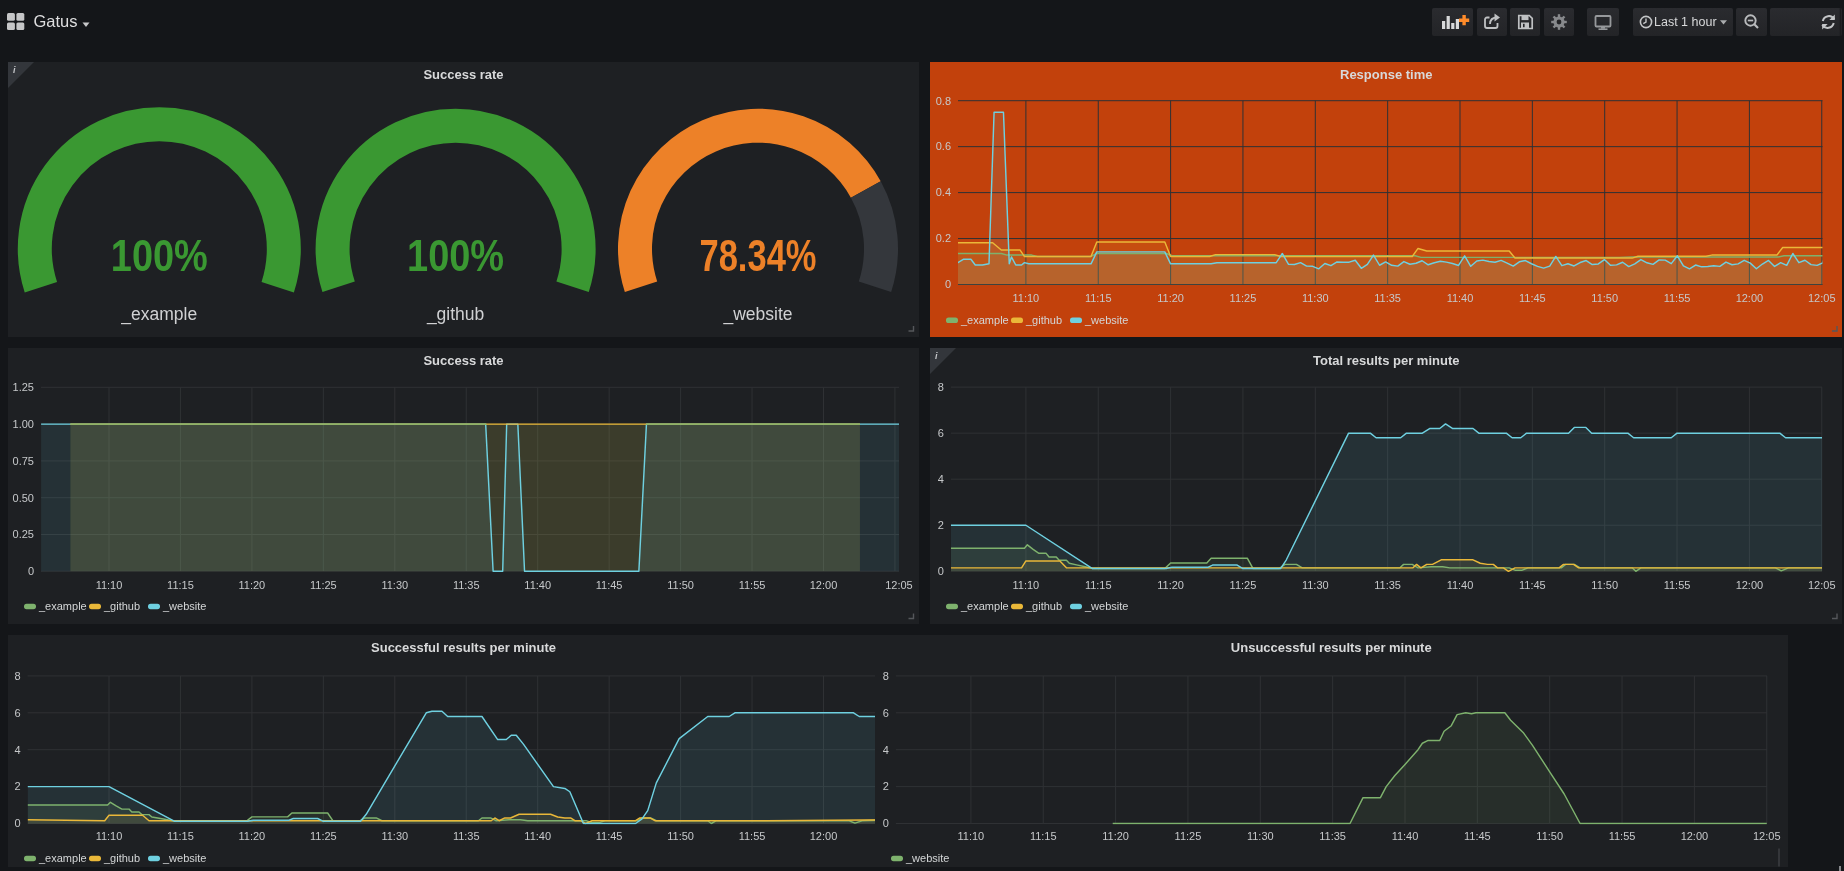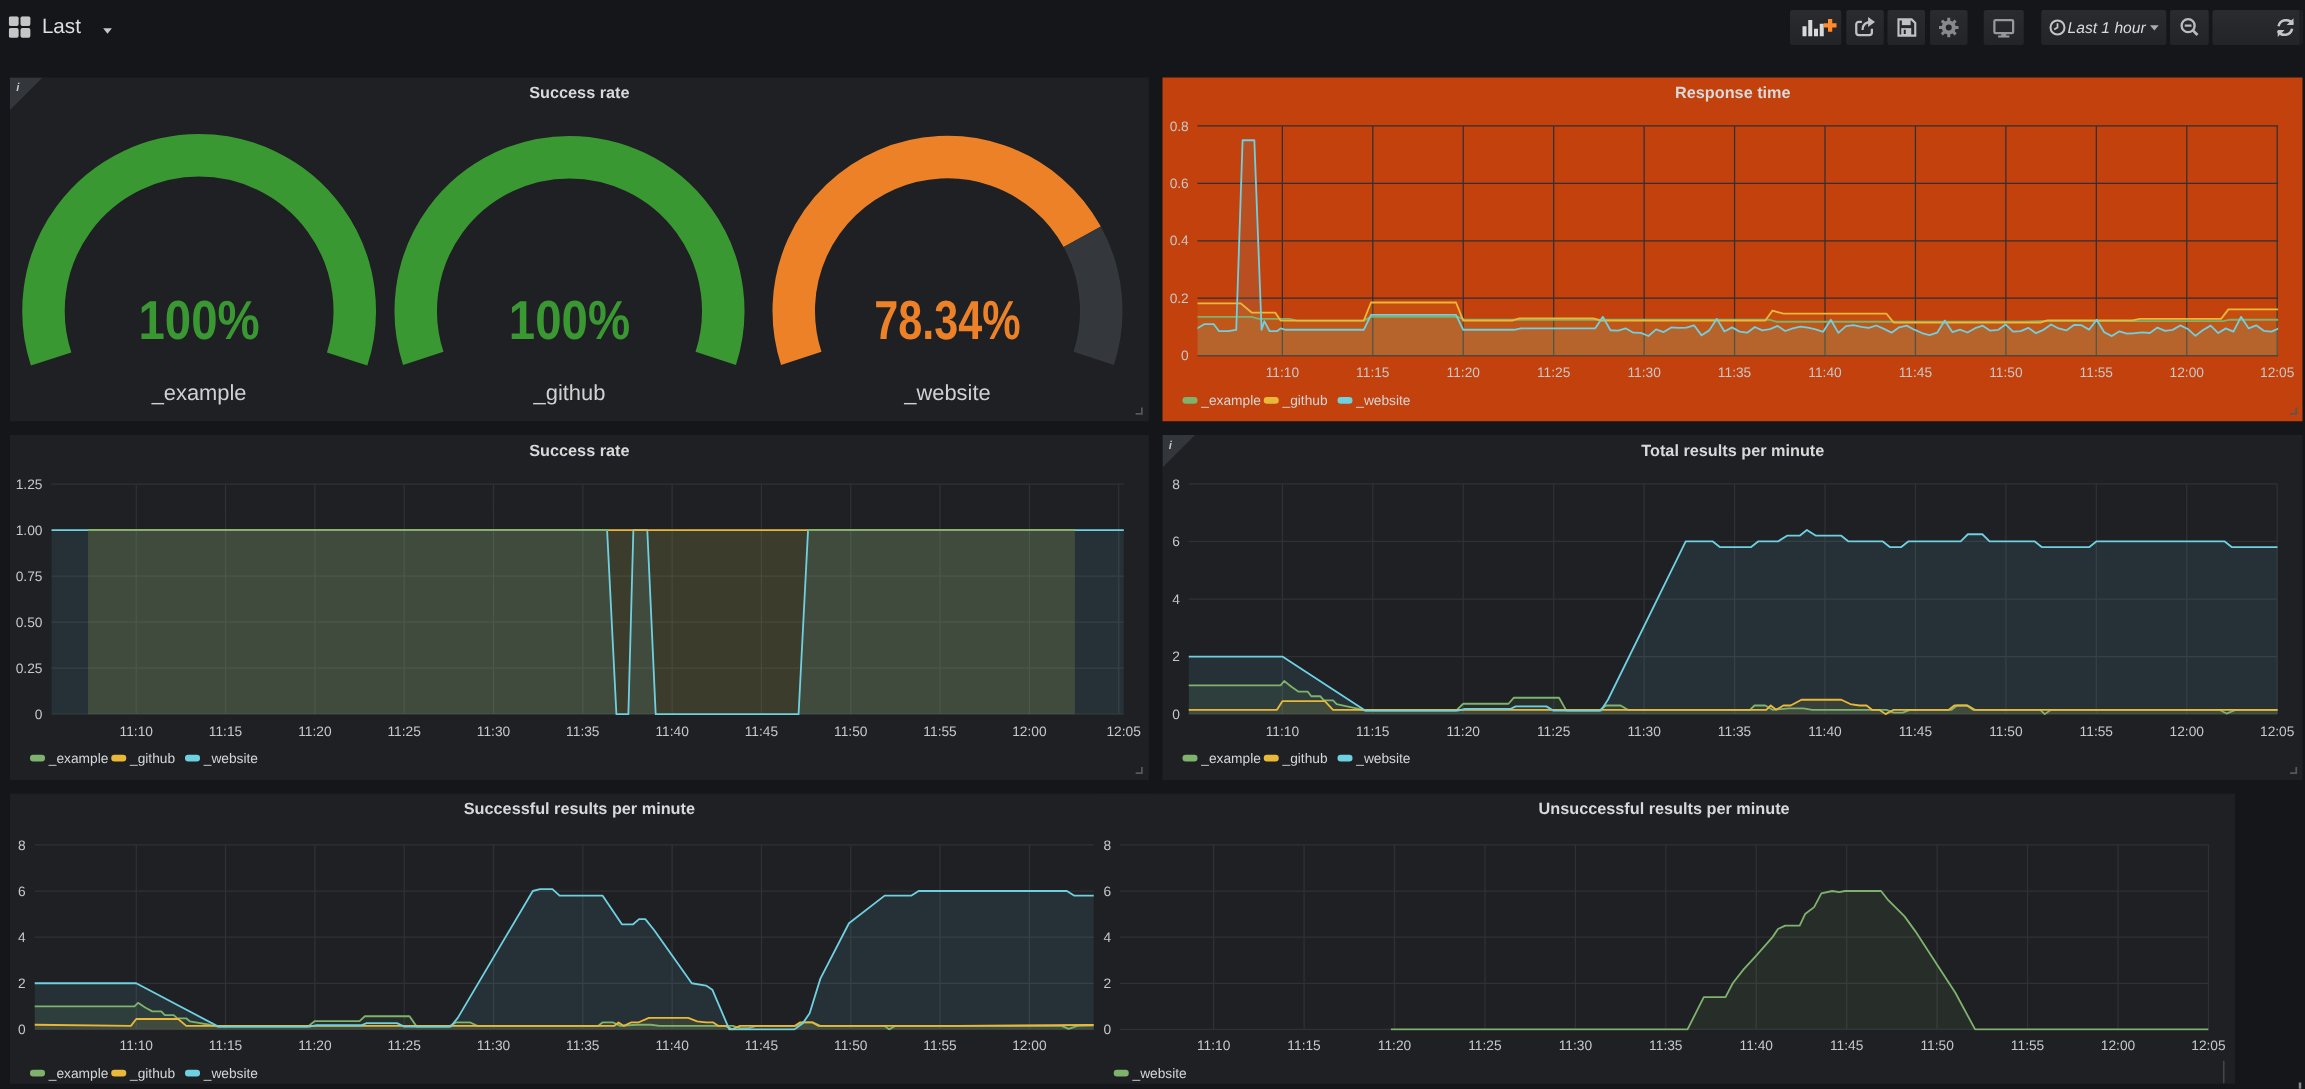--- a/index.html
+++ b/index.html
@@ -1,20 +1,20 @@
 <!DOCTYPE html>
 <html><head><meta charset="utf-8"><style>html,body{margin:0;padding:0;background:#141619;width:1844px;height:871px;overflow:hidden;font-family:"Liberation Sans",sans-serif;}svg text{font-family:"Liberation Sans",sans-serif;}</style></head><body>
 <div style="position:absolute;left:0;top:0;width:1844px;height:48px;background:#141619">
     <svg width="18" height="18" viewBox="0 0 18 18" style="position:absolute;left:6.5px;top:13px">
       <rect x="0" y="0" width="7.9" height="7.7" rx="1.5" fill="#c5c6c7"></rect>
       <rect x="0" y="9.4" width="7.9" height="7.7" rx="1.5" fill="#c5c6c7"></rect>
       <rect x="9.4" y="0" width="7.9" height="7.7" rx="1.5" fill="#c5c6c7"></rect>
       <rect x="9.4" y="9.4" width="7.9" height="7.7" rx="1.5" fill="#c5c6c7"></rect>
     </svg>
-    <div style="position:absolute;left:33.5px;top:11.5px;font-size:16.5px;color:#dededf">Last</div>
+    <div style="position:absolute;left:33.5px;top:11.5px;font-size:16.5px;color:#dededf">Gatus</div>
     <svg width="8" height="6" viewBox="0 0 8 6" style="position:absolute;left:81.5px;top:21.5px">
       <path d="M0.5 0.5 L7.5 0.5 L4 5 Z" fill="#c7c8c9"></path>
     </svg>
     <div style="position:absolute;top:7.5px;height:28px;background:linear-gradient(#2a2b2f,#232427);border-radius:2px;box-sizing:border-box;left:1432px;width:41px;"><svg width="41" height="28" viewBox="0 0 41 28">
         <rect x="10" y="13" width="3.2" height="8" fill="#d8d9da"></rect>
         <rect x="14.6" y="8" width="3.2" height="13" fill="#d8d9da"></rect>
         <rect x="19.2" y="15" width="3.2" height="6" fill="#d8d9da"></rect>
         <rect x="23.8" y="11" width="3.2" height="10" fill="#d8d9da"></rect>
         <path d="M27 10.5 h3.4 v-3.4 h3.4 v3.4 h3.4 v3.4 h-3.4 v3.4 h-3.4 v-3.4 h-3.4 Z" fill="#ff8b2a"></path>
       </svg></div>
@@ -41,21 +41,21 @@
           <rect x="13.8" y="6.2" width="2.4" height="3.4" transform="rotate(270 15 14)"></rect>
           <rect x="13.8" y="6.2" width="2.4" height="3.4" transform="rotate(315 15 14)"></rect>
         </g>
         <circle cx="15" cy="14" r="2.4" fill="#232427"></circle>
       </svg></div>
     <div style="position:absolute;top:7.5px;height:28px;background:linear-gradient(#2a2b2f,#232427);border-radius:2px;box-sizing:border-box;left:1587px;width:32px;"><svg width="32" height="28" viewBox="0 0 32 28">
         <rect x="8.5" y="8" width="15" height="10.5" rx="1" fill="none" stroke="#97999c" stroke-width="1.8"></rect>
         <rect x="14" y="18.5" width="4" height="2.2" fill="#97999c"></rect>
         <rect x="11.5" y="20.4" width="9" height="1.6" fill="#97999c"></rect>
       </svg></div>
-    <div style="position:absolute;top:7.5px;height:28px;background:linear-gradient(#2a2b2f,#232427);border-radius:2px;box-sizing:border-box;left:1633px;width:100px;font-style:italic;"><svg width="100" height="28" viewBox="0 0 100 28">
+    <div style="position:absolute;top:7.5px;height:28px;background:linear-gradient(#2a2b2f,#232427);border-radius:2px;box-sizing:border-box;left:1633px;width:100px;"><svg width="100" height="28" viewBox="0 0 100 28">
         <circle cx="13" cy="14" r="5.6" fill="none" stroke="#c3c5c7" stroke-width="1.6"></circle>
         <path d="M13 10.5 V14 L10.3 15.6" fill="none" stroke="#c3c5c7" stroke-width="1.4"></path>
         <text x="21" y="18.2" font-size="12.5" fill="#d8d9da">Last 1 hour</text>
         <path d="M87 12.2 L94 12.2 L90.5 16.4 Z" fill="#aaacae"></path>
       </svg></div>
     <div style="position:absolute;top:7.5px;height:28px;background:linear-gradient(#2a2b2f,#232427);border-radius:2px;box-sizing:border-box;left:1736px;width:31px;"><svg width="31" height="28" viewBox="0 0 31 28">
         <circle cx="14.5" cy="12.5" r="5.2" fill="none" stroke="#b9bbbd" stroke-width="1.9"></circle>
         <line x1="11.8" y1="12.5" x2="17.2" y2="12.5" stroke="#b9bbbd" stroke-width="1.7"></line>
         <line x1="18.3" y1="16.3" x2="22" y2="20" stroke="#b9bbbd" stroke-width="2.2"></line>
       </svg></div>

